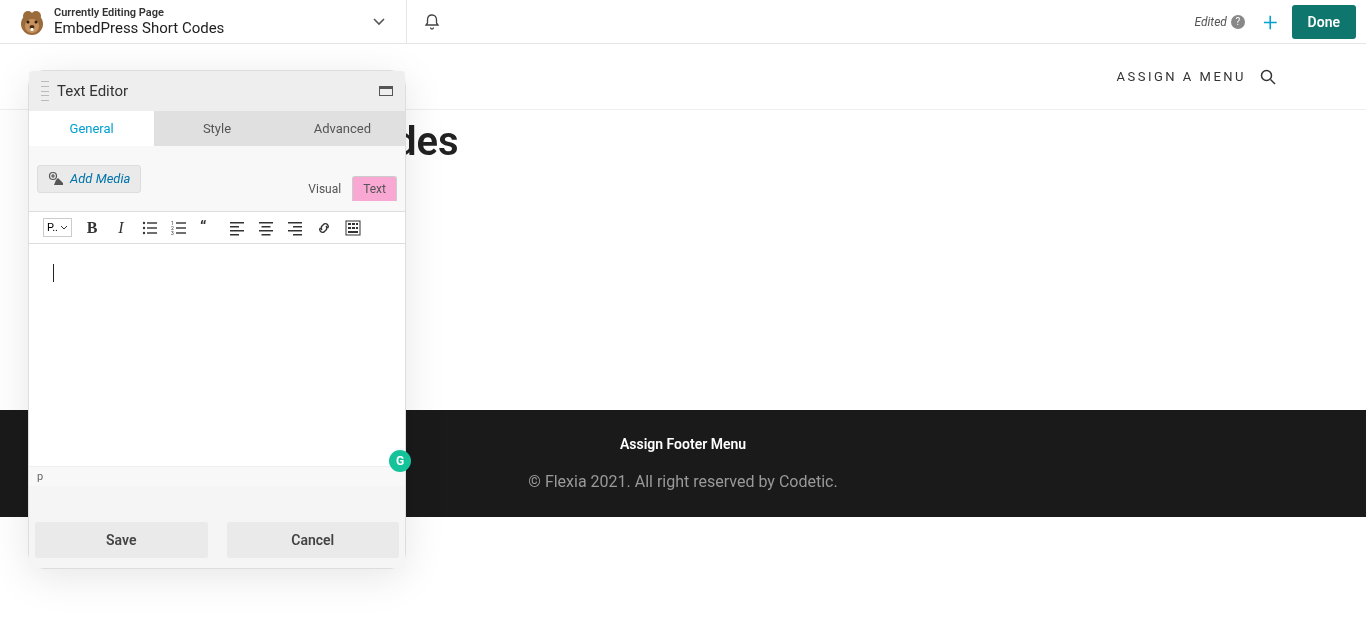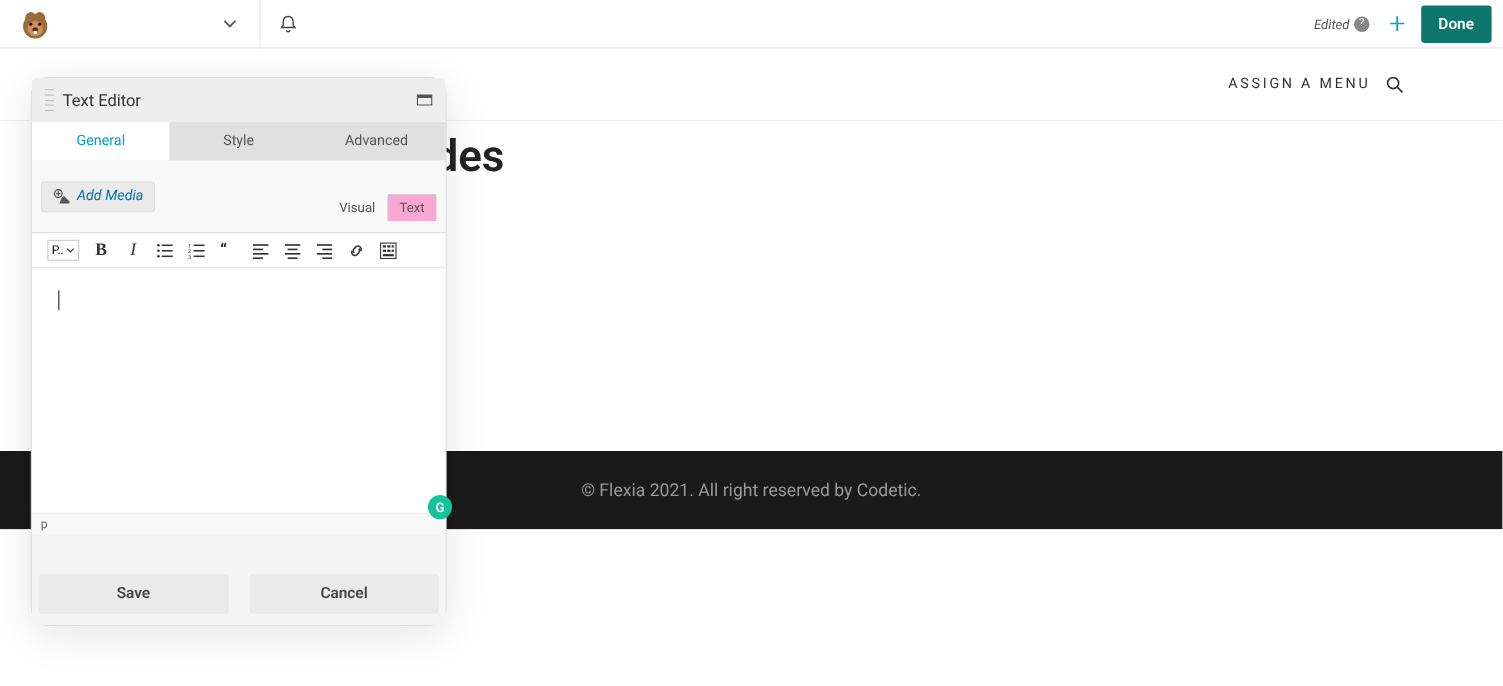--- a/index.html
+++ b/index.html
@@ -76,20 +76,24 @@
         <circle cx="16" cy="18" r="11" fill="#9c6b3c"></circle>
         <circle cx="12" cy="10" r="5" fill="#9c6b3c"></circle>
         <circle cx="20" cy="10" r="5" fill="#9c6b3c"></circle>
         <circle cx="16" cy="20" r="7" fill="#c89360"></circle>
         <circle cx="12" cy="16" r="1.5" fill="#2b1a0a"></circle>
         <circle cx="20" cy="16" r="1.5" fill="#2b1a0a"></circle>
         <ellipse cx="16" cy="21" rx="2.5" ry="2" fill="#4a2e14"></ellipse>
         <rect x="14.5" y="22" width="3" height="3" rx="1" fill="#fff"></rect>
       </svg>
   </span>
+  <div class="page-info">
+    <span class="page-status">Currently Editing Page</span>
+    <span class="page-title">EmbedPress Short Codes</span>
+  </div>
   <span class="chevron-btn">
     <svg width="14" height="14" viewBox="0 0 14 14">
         <path d="M2 4 l5 5 l5 -5" stroke="#555" stroke-width="1.6" fill="none"></path>
       </svg>
   </span>
   <div class="divider-v"></div>
   <span class="bell-btn">
     <svg width="18" height="18" viewBox="0 0 18 18">
         <path d="M9 2 C6 2 4.5 4 4.5 7 v3 l-1.5 2 h12 l-1.5 -2 v-3 C13.5 4 12 2 9 2 Z M7.5 14.5 a1.5 1.5 0 0 0 3 0" stroke="#444" stroke-width="1.3" fill="none"></path>
       </svg>
@@ -109,20 +113,21 @@
         <line x1="10.5" y1="10.5" x2="15" y2="15" stroke="#333" stroke-width="1.5"></line>
       </svg>
   </span>
 </div>
 
 <div class="canvas-area">
   <div class="canvas-title">des</div>
 </div>
 
 <div class="site-footer">
+  <div class="footer-menu">Assign Footer Menu</div>
   <div class="footer-copy">© Flexia 2021. All right reserved by Codetic.</div>
 </div>
 
 <div class="editor-panel">
   <div class="panel-header">
     <div class="drag-handle">
       <div></div>
         <div></div>
         <div></div>
         <div></div>

